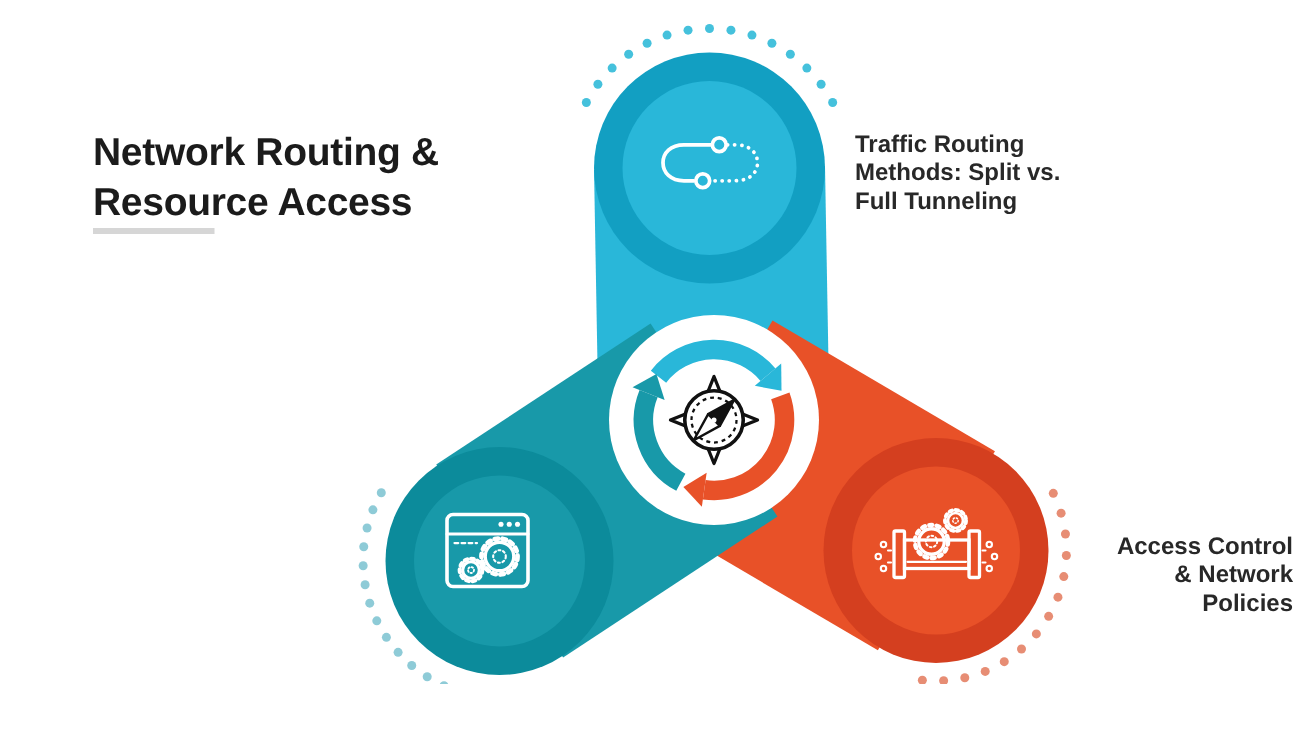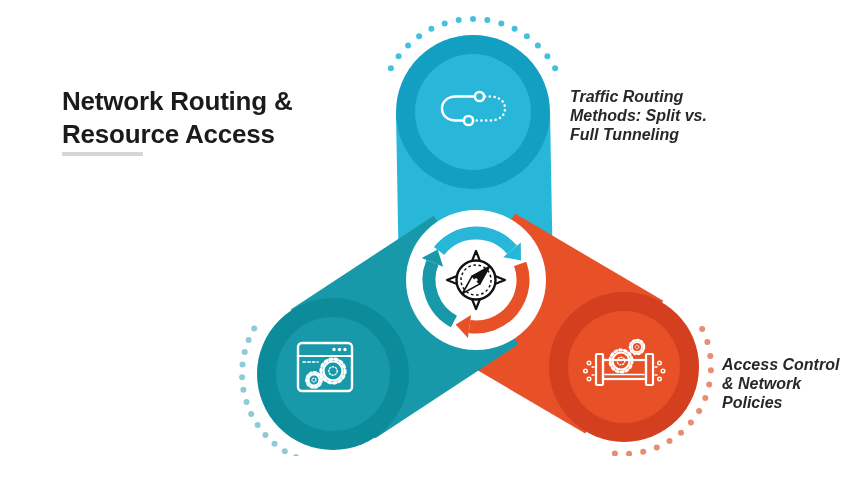--- a/index.html
+++ b/index.html
@@ -11,25 +11,25 @@
   .page-title{
     position:absolute;left:62px;top:85px;
     font-size:26px;font-weight:800;line-height:33px;letter-spacing:-0.2px;
     color:#1b1b1b;white-space:pre-line;
   }
   .title-rule{
     position:absolute;left:62px;top:152px;width:81px;height:4px;background:#d6d6d6;
   }
   .node-label{
     position:absolute;font-size:16px;font-weight:700;line-height:19px;
-    color:#282828;white-space:pre-line;font-style:italic;
+    color:#282828;white-space:pre-line;
   }
   .label-top{left:570px;top:87px;width:190px;text-align:left;}
   .label-left{left:18px;top:355px;width:200px;text-align:right;}
-  .label-right{left:722px;top:355px;width:140px;text-align:left;}
+  .label-right{left:722px;top:355px;width:140px;text-align:right;}
 </style>
 </head>
 <body>
 
 <div class="canvas">
 
   <svg class="diagram-svg" width="868" height="488" viewBox="0 0 868 488">
 
     <g>
       <rect x="0" y="-77" width="168" height="154" transform="translate(476,280) rotate(-91.02)" fill="#29b7d9"></rect>

